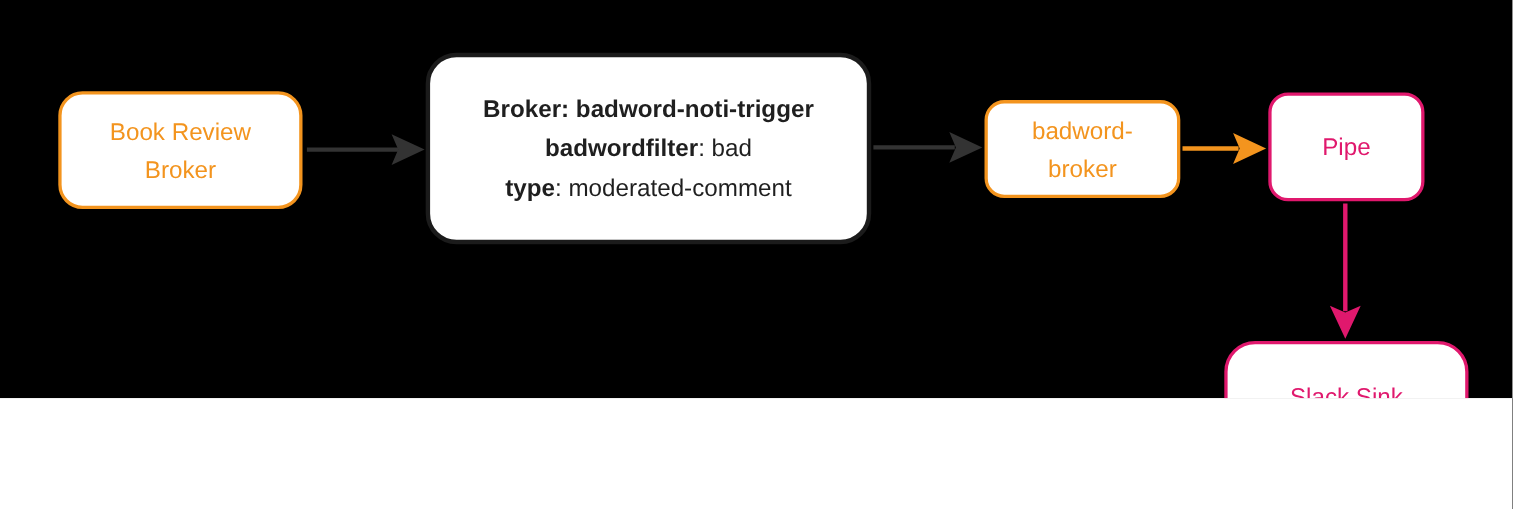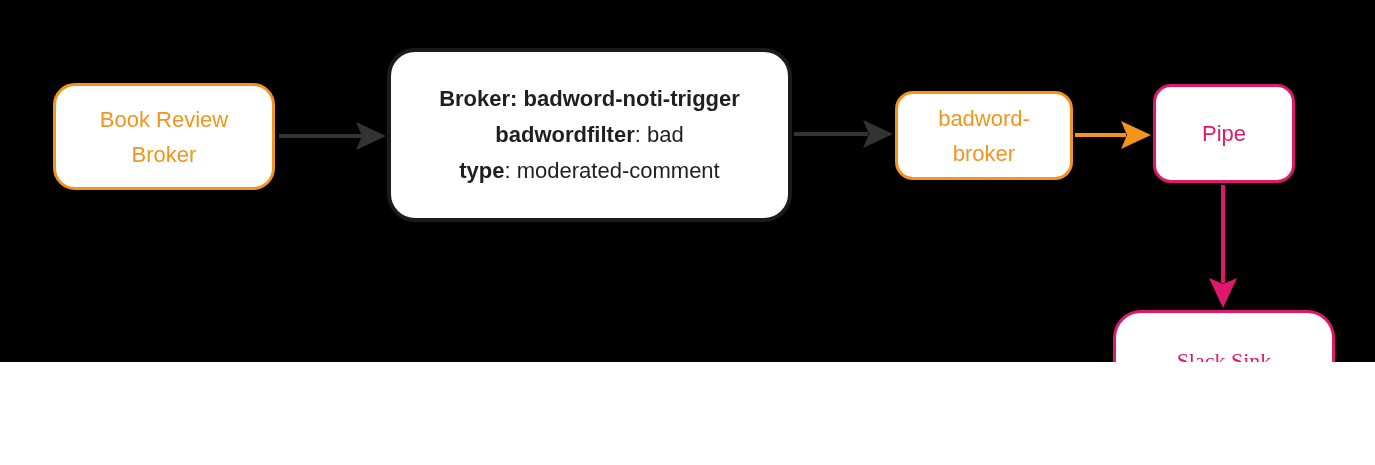--- a/index.html
+++ b/index.html
@@ -54,21 +54,21 @@
   }
   .node-black {
     border: 4px solid #1B1B1B;
     color: #1F1F1F;
     border-radius: 28px;
   }
   .node-book-review-broker { left: 53px;  top: 83px;  width: 222px; height: 107px; border-radius: 22px; }
   .node-trigger            { left: 387px; top: 48px;  width: 405px; height: 174px; line-height: 36px; }
   .node-badword-broker     { left: 895px; top: 91px;  width: 178px; height: 89px; }
   .node-pipe               { left: 1153px;top: 84px;  width: 142px; height: 99px; }
-  .node-slack-sink         { left: 1113px;top: 310px; width: 222px; height: 100px; border-radius: 28px; font-family: Liberation Serif, serif; }
+  .node-slack-sink         { left: 1113px;top: 310px; width: 222px; height: 100px; border-radius: 28px; }
   .line { display: block; }
   .b { font-weight: bold; }
 </style>
 </head>
 <body>
 
 <div class="canvas">
 
   <svg class="edges" viewBox="0 0 1375 465" xmlns="http://www.w3.org/2000/svg">
     <g class="edge-black">

